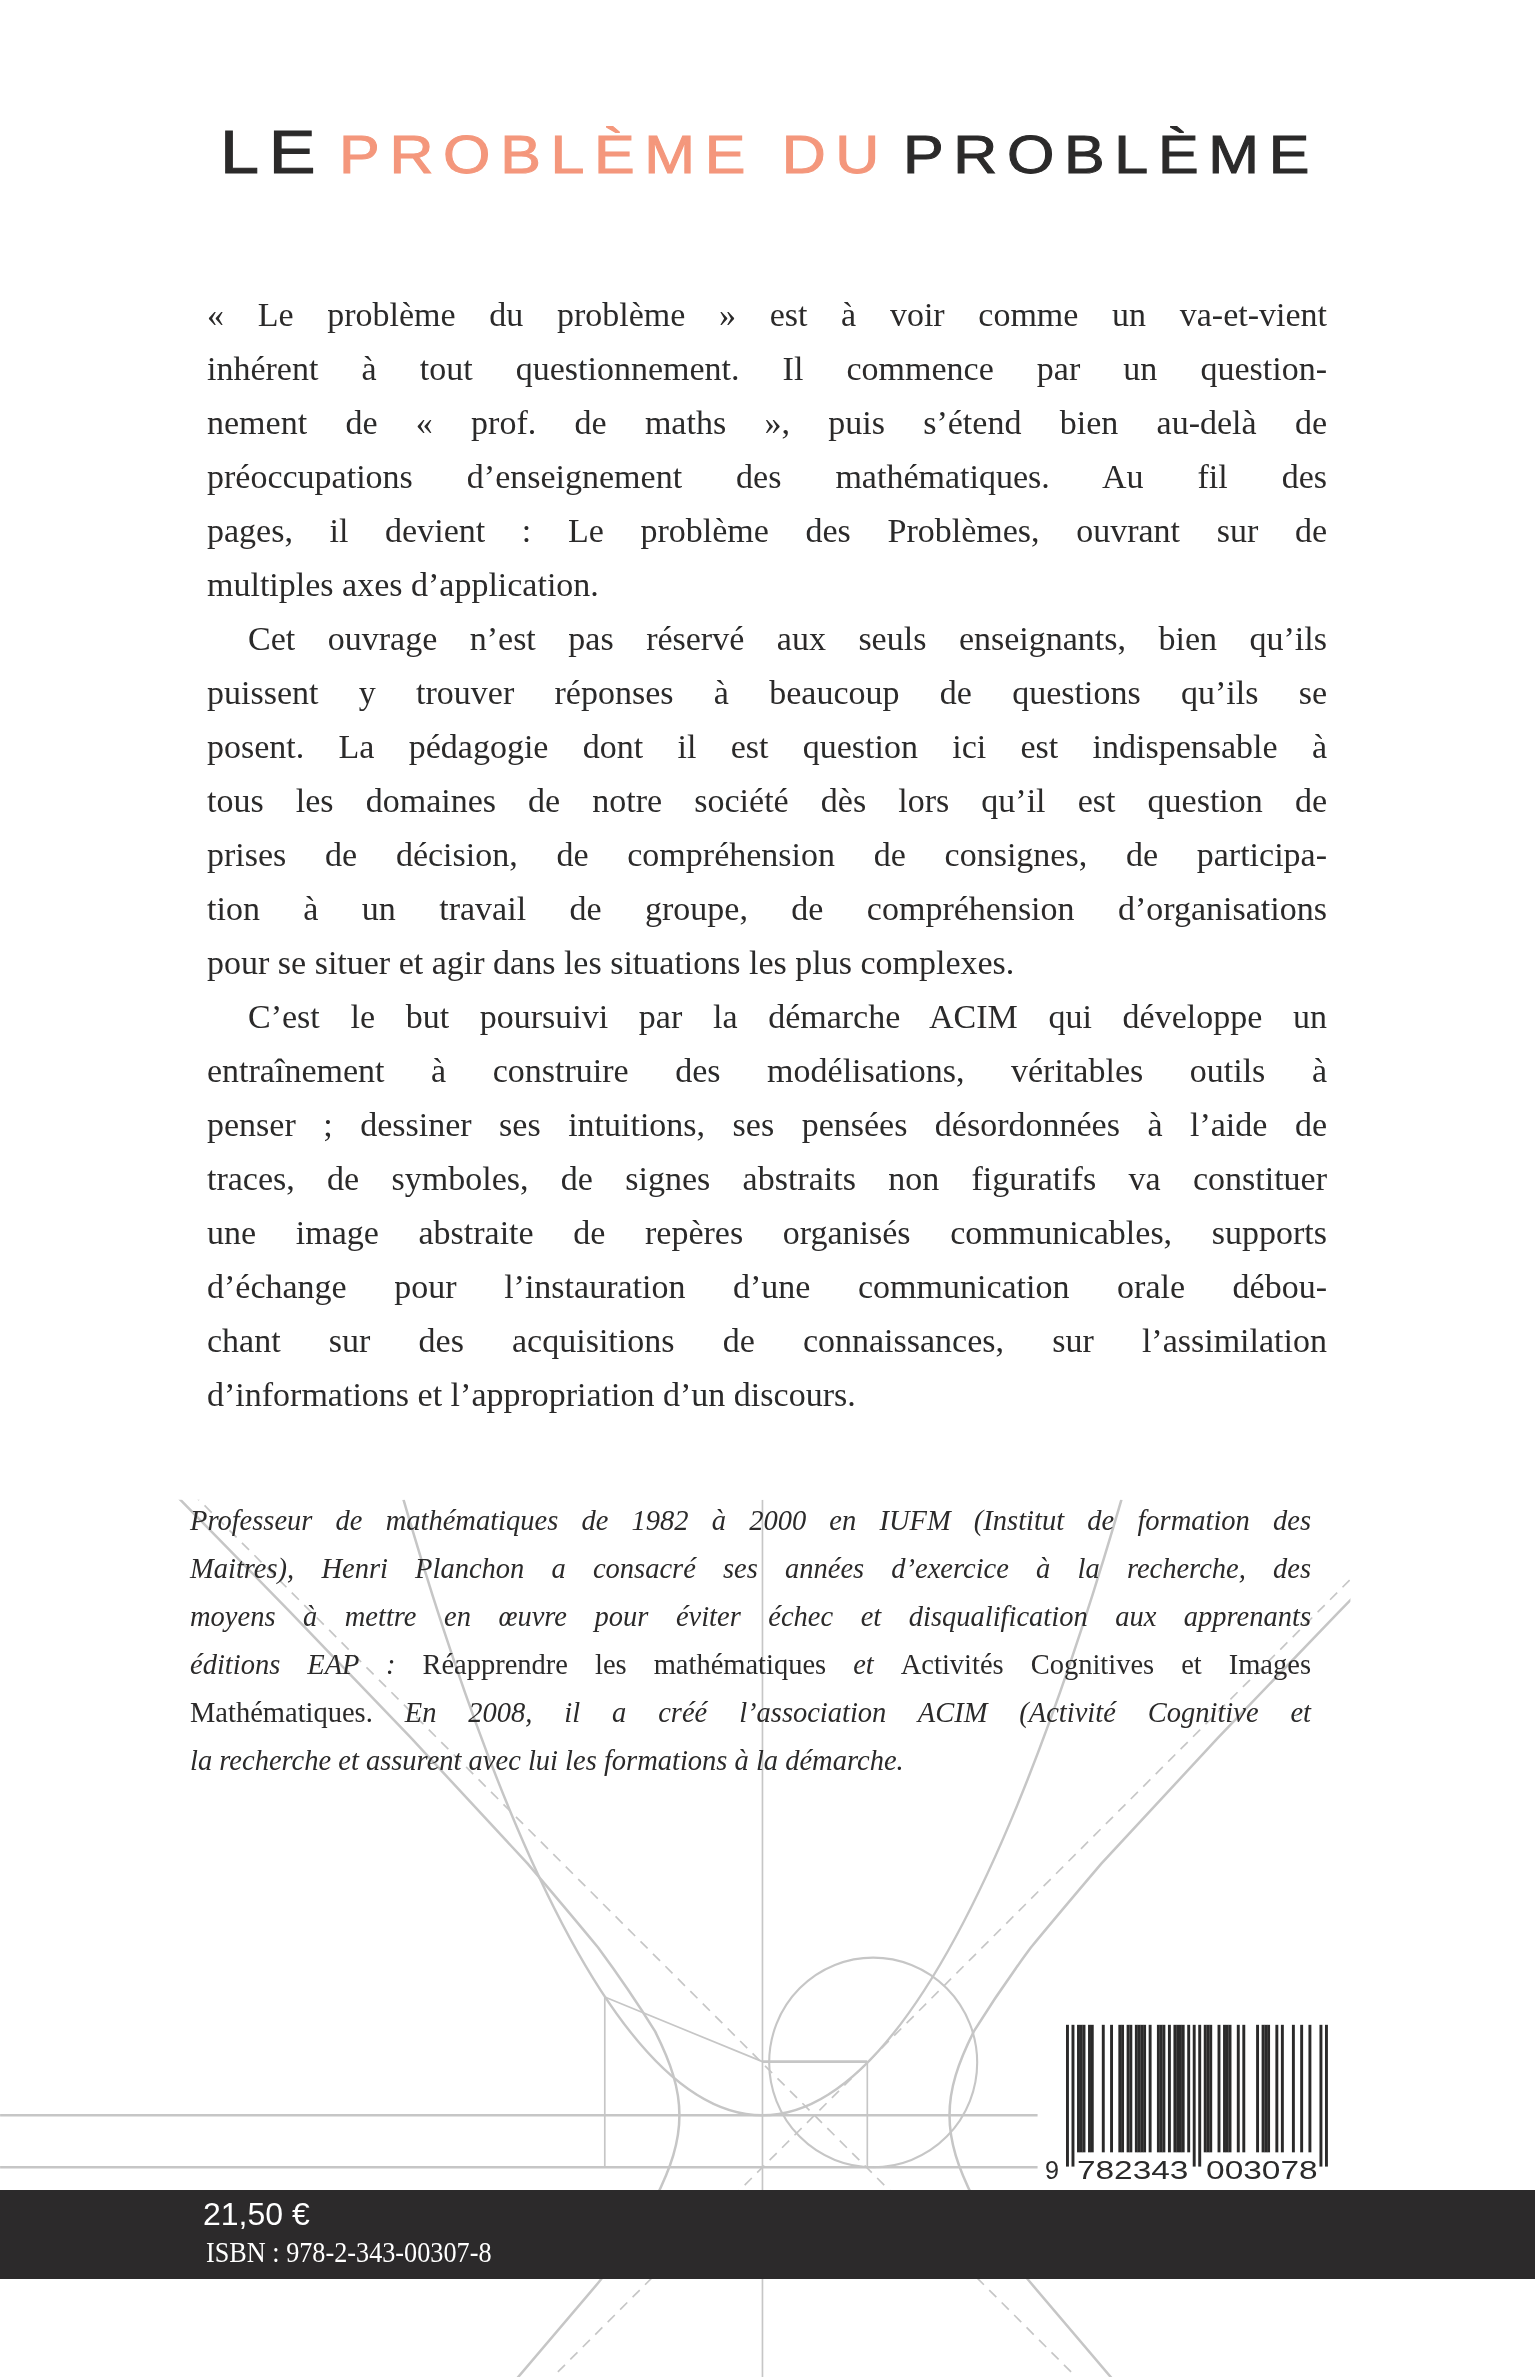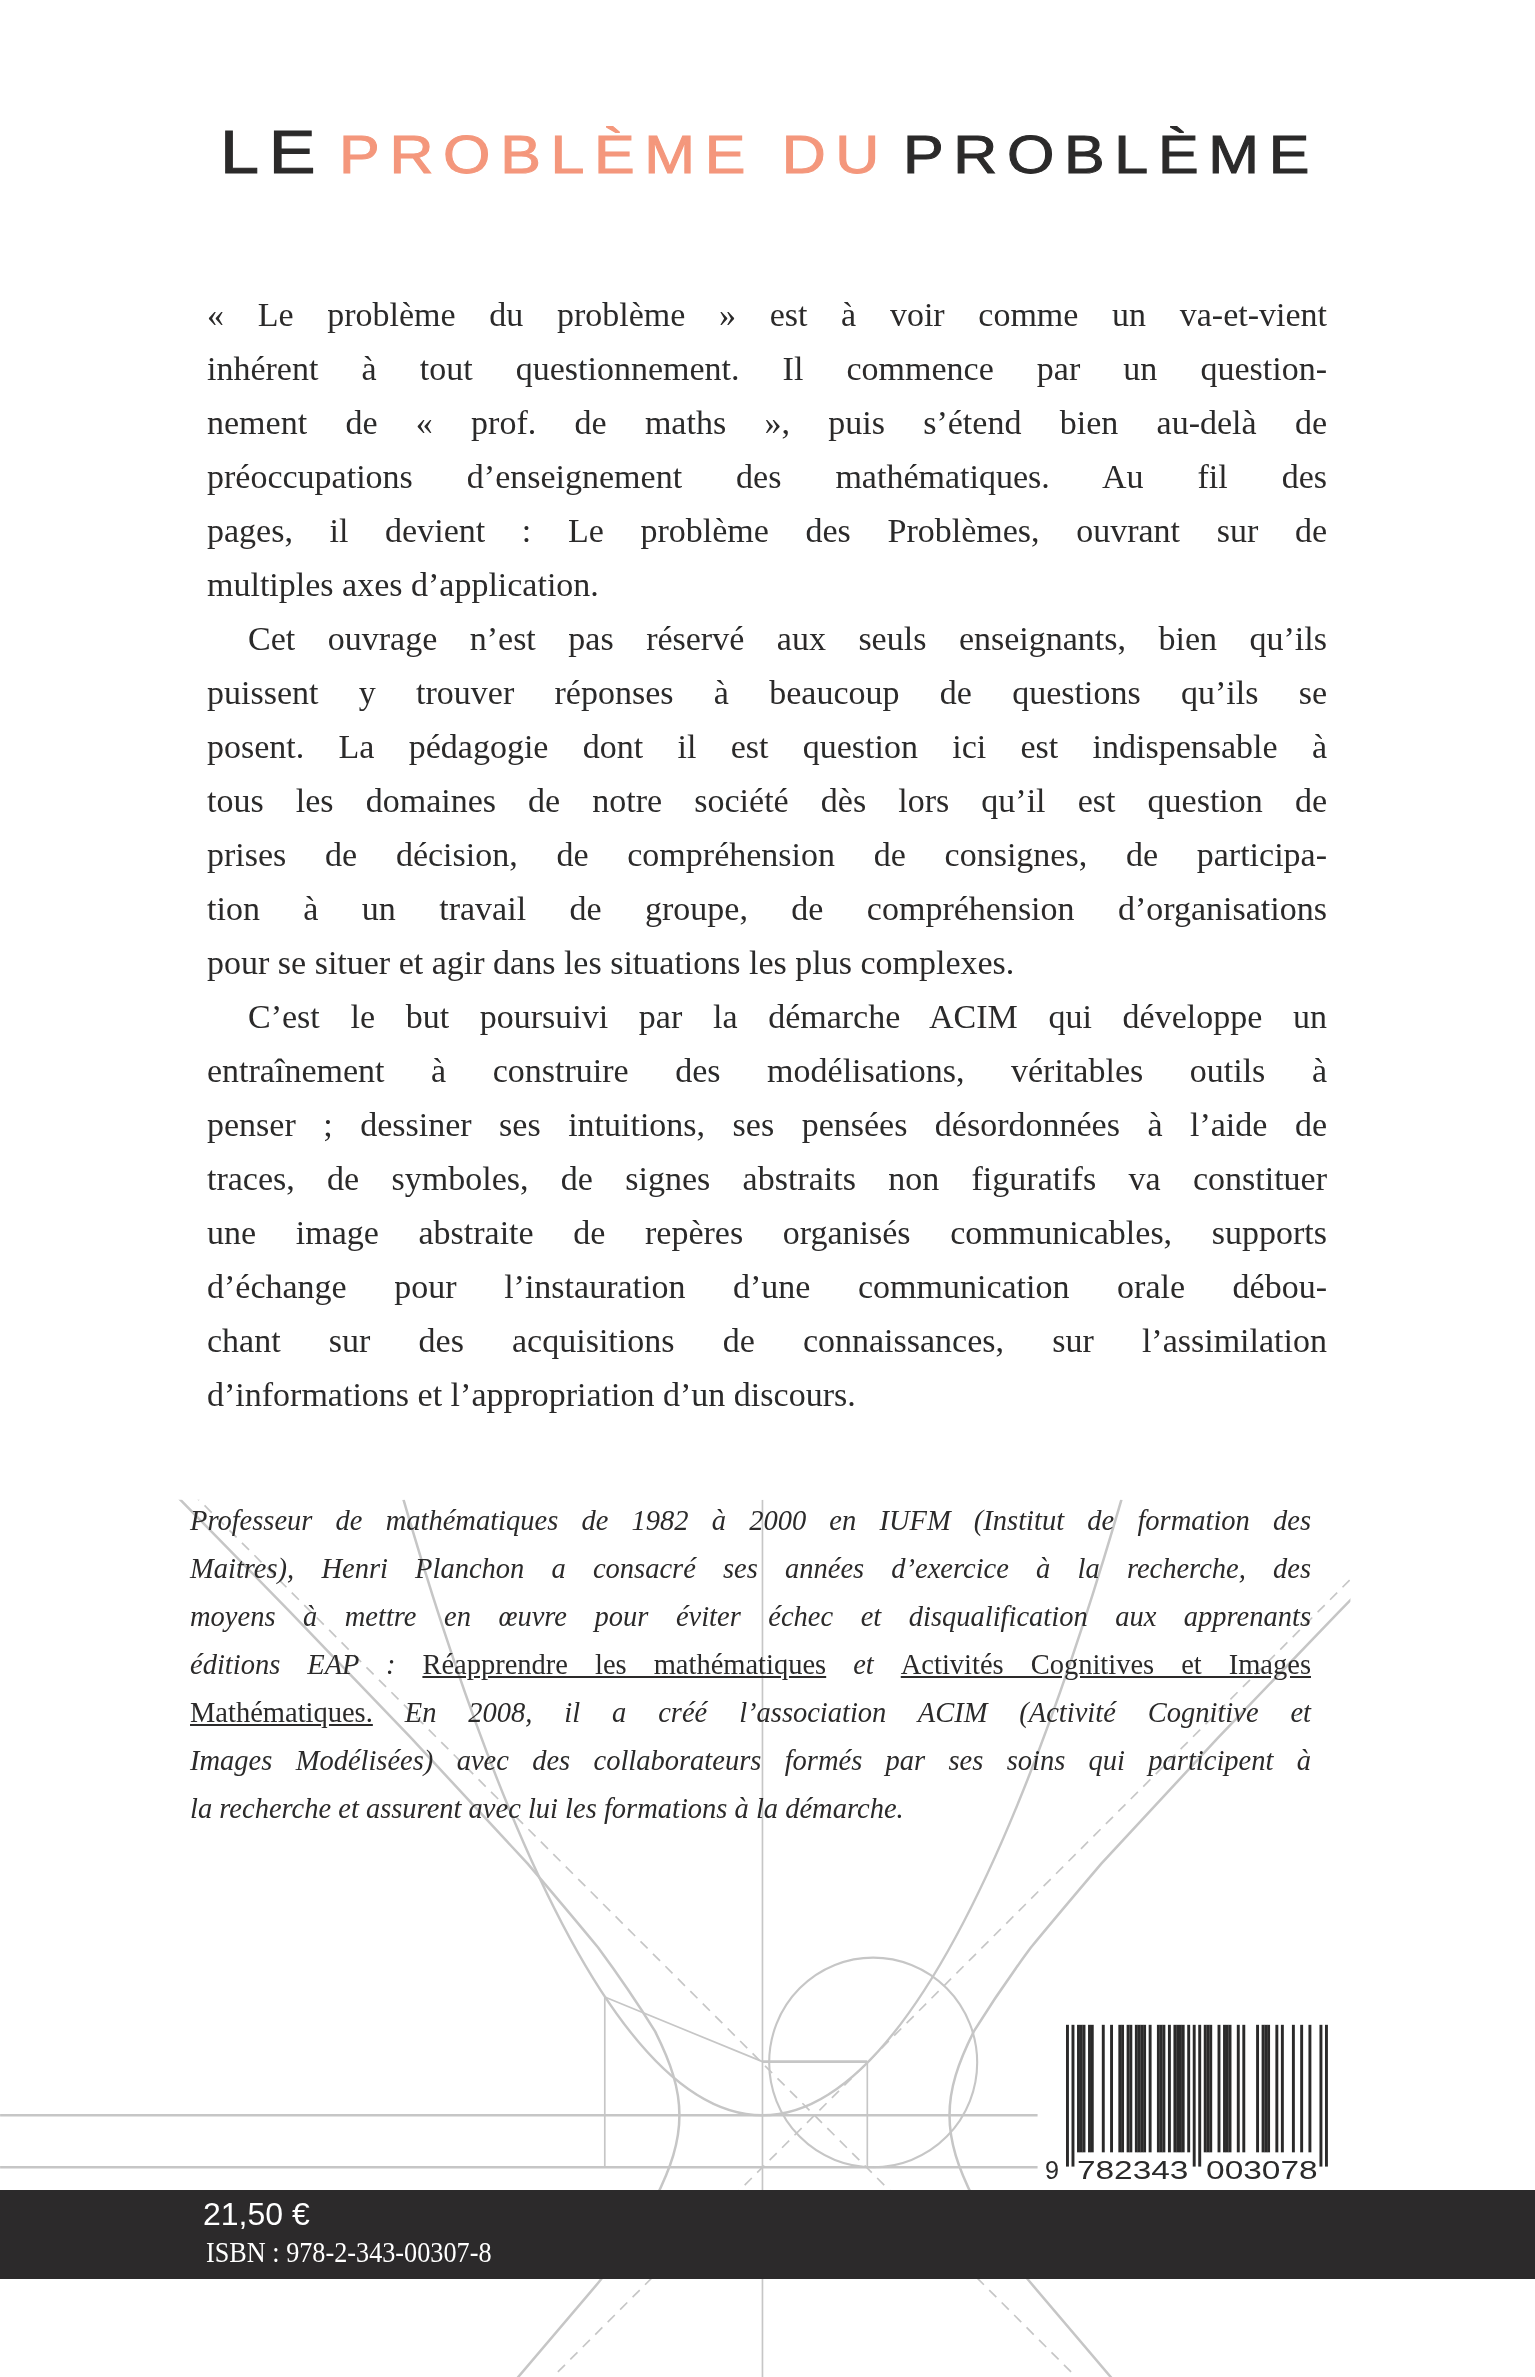--- a/index.html
+++ b/index.html
@@ -23,21 +23,21 @@
   .line.indent { text-indent: 41px; }
   .line span { white-space: normal; }
   .bio {
     position: absolute; left: 190px; top: 1497px; width: 1121px; z-index: 1;
     font-family: "Liberation Serif", serif; font-size: 28.5px; line-height: 48px; color: #2b2a2a;
   }
   .bio .bline { display: block; text-align: justify; text-align-last: justify; height: 48px; }
   .bio .bline.last { text-align-last: left; }
   .i { font-style: italic; }
   .b { font-style: italic; font-weight: normal; }
-  .r { font-style: normal; text-decoration: underline; }
+  .r { font-style: normal; }
   .barcode { position: absolute; left: 1040px; top: 2018px; width: 302px; height: 168px; z-index: 1; background: #ffffff; }
   .bar-strip {
     position: absolute; left: 0; top: 2190px; width: 1535px; height: 89px; background: #2c2a2b; z-index: 2;
   }
   .price {
     position: absolute; left: 203px; top: 2193px; font-family: Liberation Sans, sans-serif; font-size: 32px; color: #ffffff; line-height: 42px;
   }
   .isbn {
     position: absolute; left: 206px; top: 2233px; font-family: "Liberation Serif", serif; font-size: 28.5px; color: #ffffff; line-height: 39px;
     transform: scaleX(0.92); transform-origin: left top;
@@ -111,21 +111,20 @@
     <div class="line last"><span>d’informations et l’appropriation d’un discours.</span></div>
   </div>
 </div>
 
 <div class="bio">
   <div class="bline"><span class="i">Professeur de mathématiques de 1982 à 2000 en IUFM (Institut de formation des</span></div>
   <div class="bline"><span class="i">Maitres), </span><span class="b">Henri Planchon</span><span class="i"> a consacré ses années d’exercice à la recherche, des</span></div>
   <div class="bline"><span class="i">moyens à mettre en œuvre pour éviter échec et disqualification aux apprenants</span></div>
   <div class="bline"><span class="i">éditions EAP : </span><span class="r">Réapprendre les mathématiques</span><span class="i"> et </span><span class="r">Activités Cognitives et Images</span></div>
   <div class="bline"><span class="r">Mathématiques.</span><span class="i"> En 2008, il a créé l’association ACIM (Activité Cognitive et</span></div>
-  <div class="bline"><span class="i">Images Modélisées) avec des collaborateurs formés par ses soins qui participent à</span></div>
   <div class="bline last"><span class="i">la recherche et assurent avec lui les formations à la démarche.</span></div>
 </div>
 
 <div class="barcode">
   <svg id="barcode-svg" width="302" height="168" viewBox="1240 2405 360 200" xmlns="http://www.w3.org/2000/svg">
     <g id="barcode-bars" fill="#2b2a2a">
         <rect x="1271.00" y="2413" width="3.48" height="169"></rect>
         <rect x="1277.57" y="2413" width="3.48" height="169"></rect>
         <rect x="1284.14" y="2413" width="3.48" height="152"></rect>
         <rect x="1287.42" y="2413" width="3.48" height="152"></rect>

